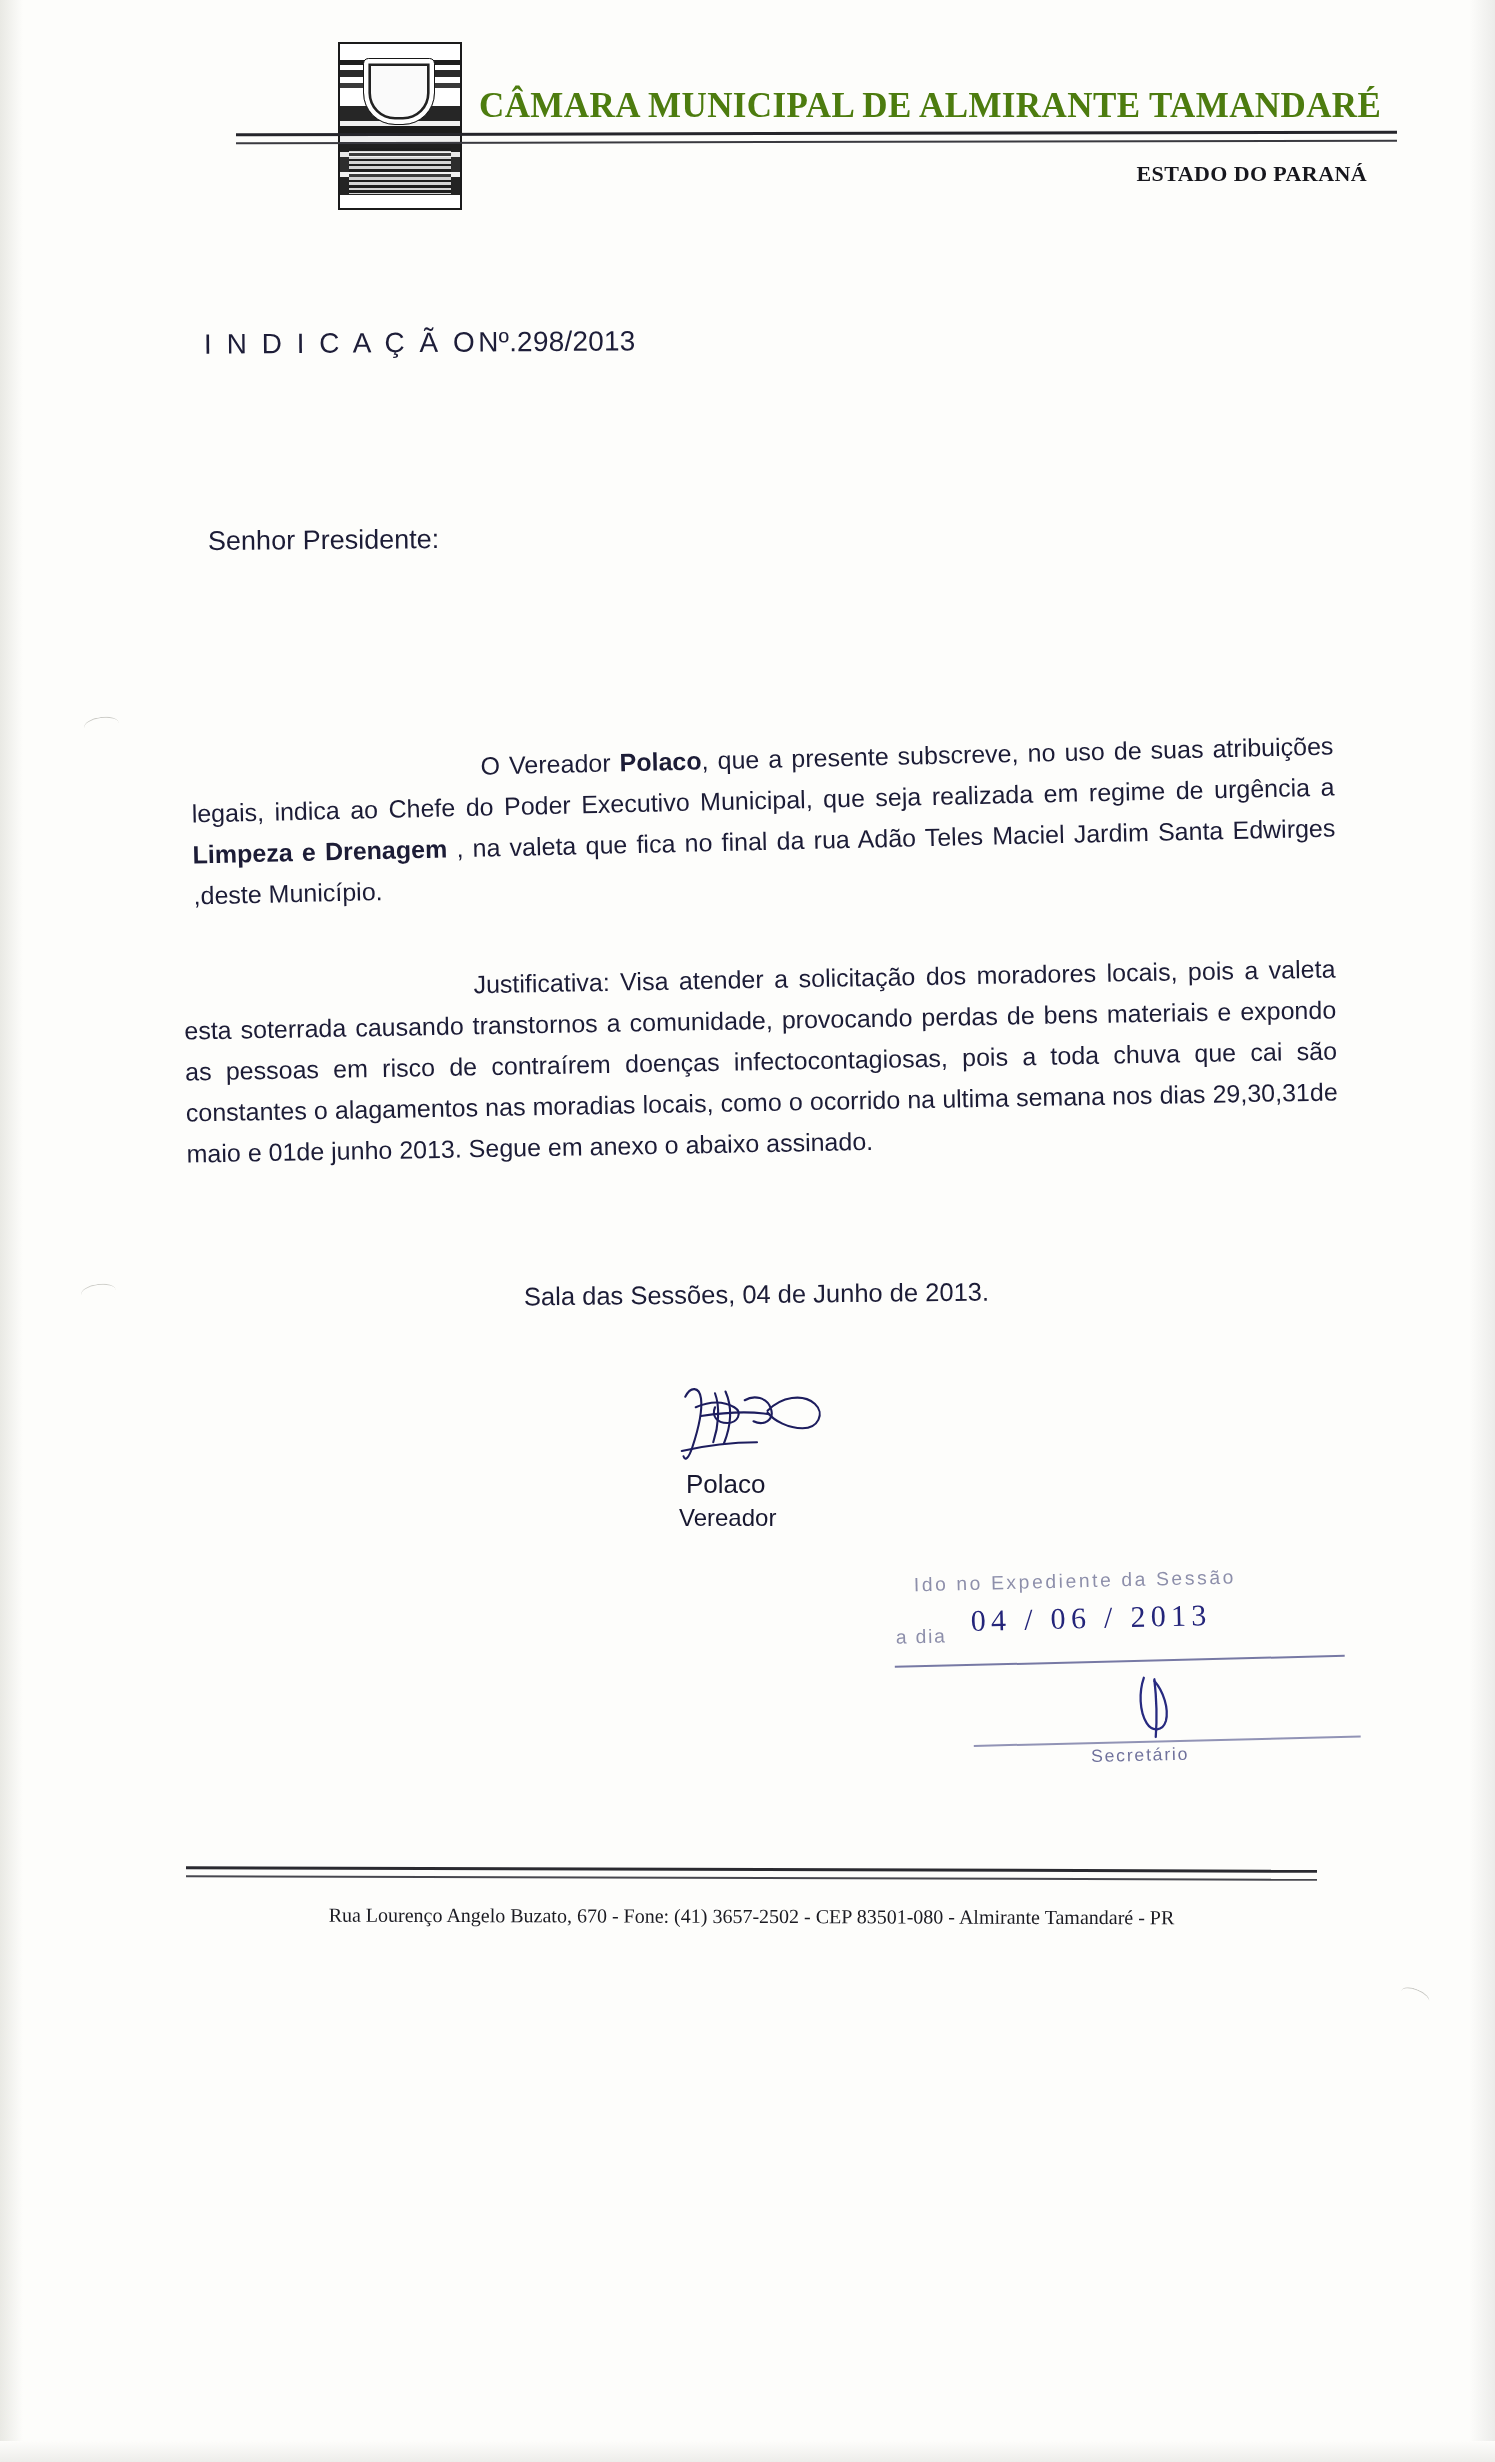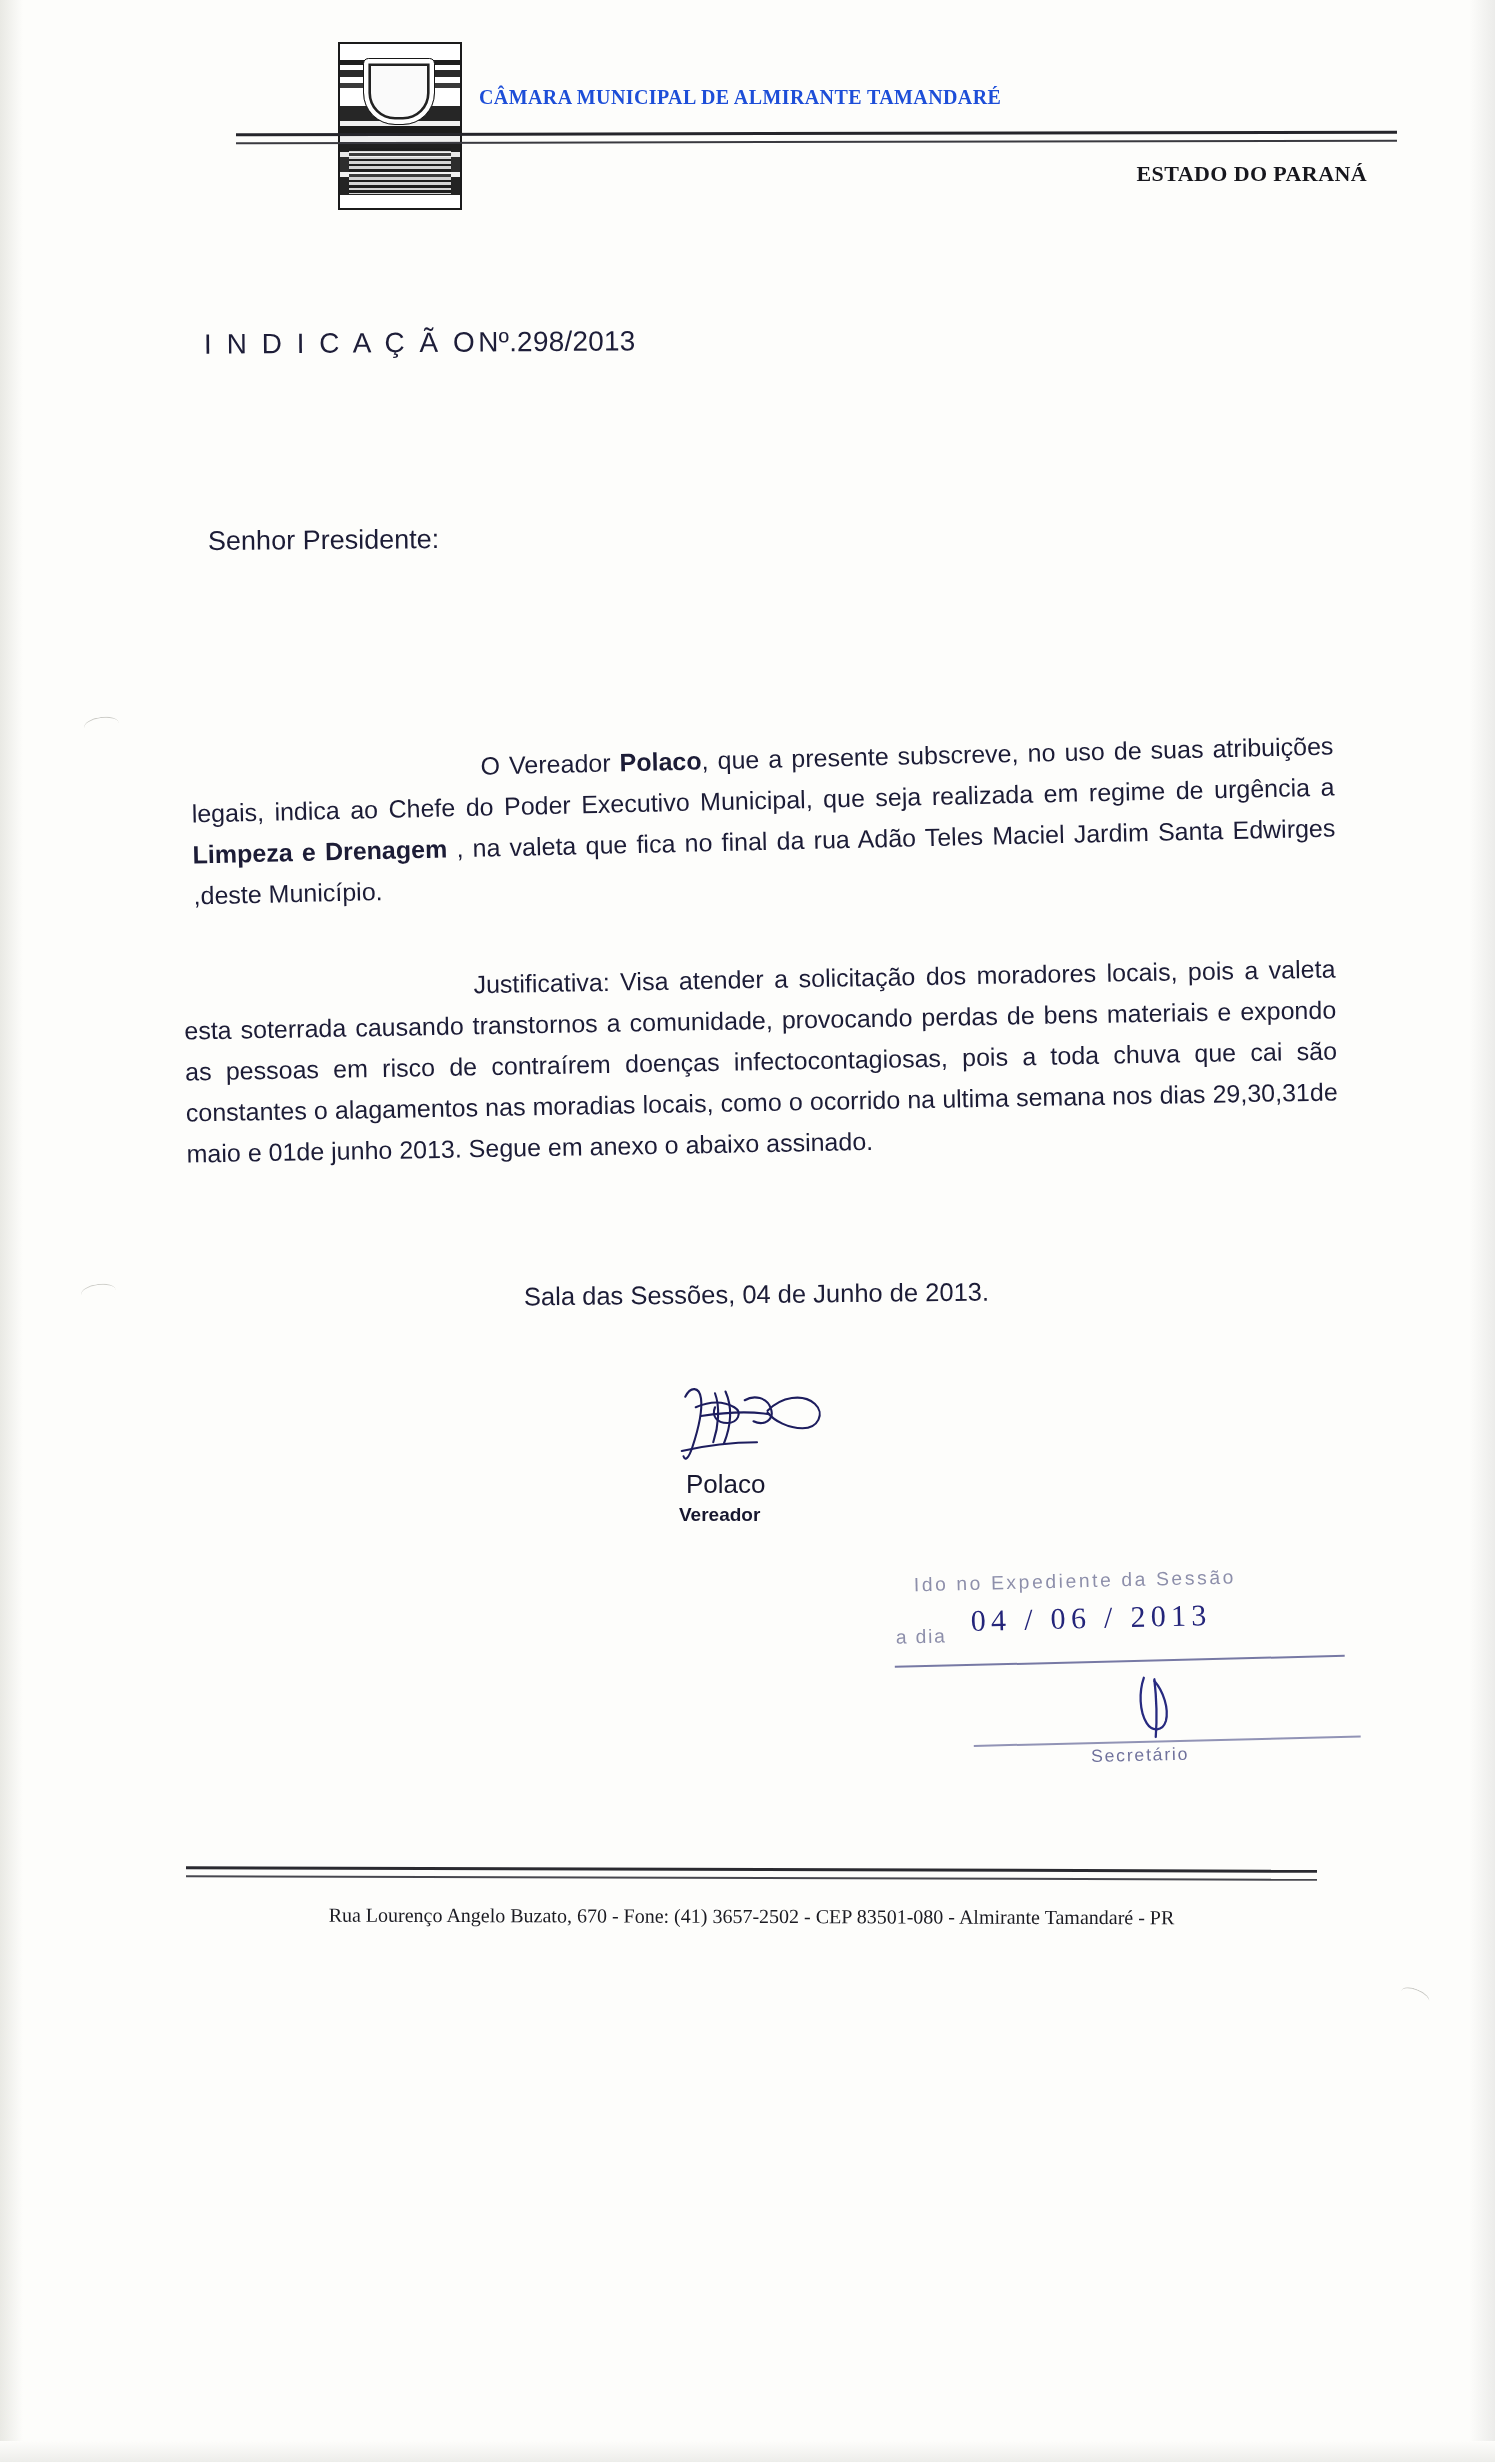--- a/index.html
+++ b/index.html
@@ -85,23 +85,23 @@
     opacity: .85;
   }
 
   .header-title {
     position: absolute;
     left: 479px;
     top: 86px;
     width: 888px;
     font-family: "Liberation Serif", serif;
     font-weight: bold;
-    font-size: 20px;
+    font-size: 35px;
     letter-spacing: 0.4px;
-    color: #1d4ed8;
+    color: #4d7c0f;
     white-space: nowrap;
   }
   .header-rule-1 {
     position: absolute;
     left: 236px;
     top: 132px;
     width: 1161px;
     height: 2.6px;
     background: #25252b;
     transform: rotate(-0.12deg);
@@ -204,23 +204,22 @@
     position: absolute;
     left: 35px;
     top: 88px;
     font-size: 26px;
     color: #17172f;
   }
   .sig-role {
     position: absolute;
     left: 28px;
     top: 123px;
-    font-size: 19px;
+    font-size: 24px;
     color: #17172f;
-    font-weight: bold;
   }
 
   
   .stamp {
     position: absolute;
     left: 888px;
     top: 1565px;
     width: 492px;
     height: 211px;
     transform: rotate(-1.4deg);

